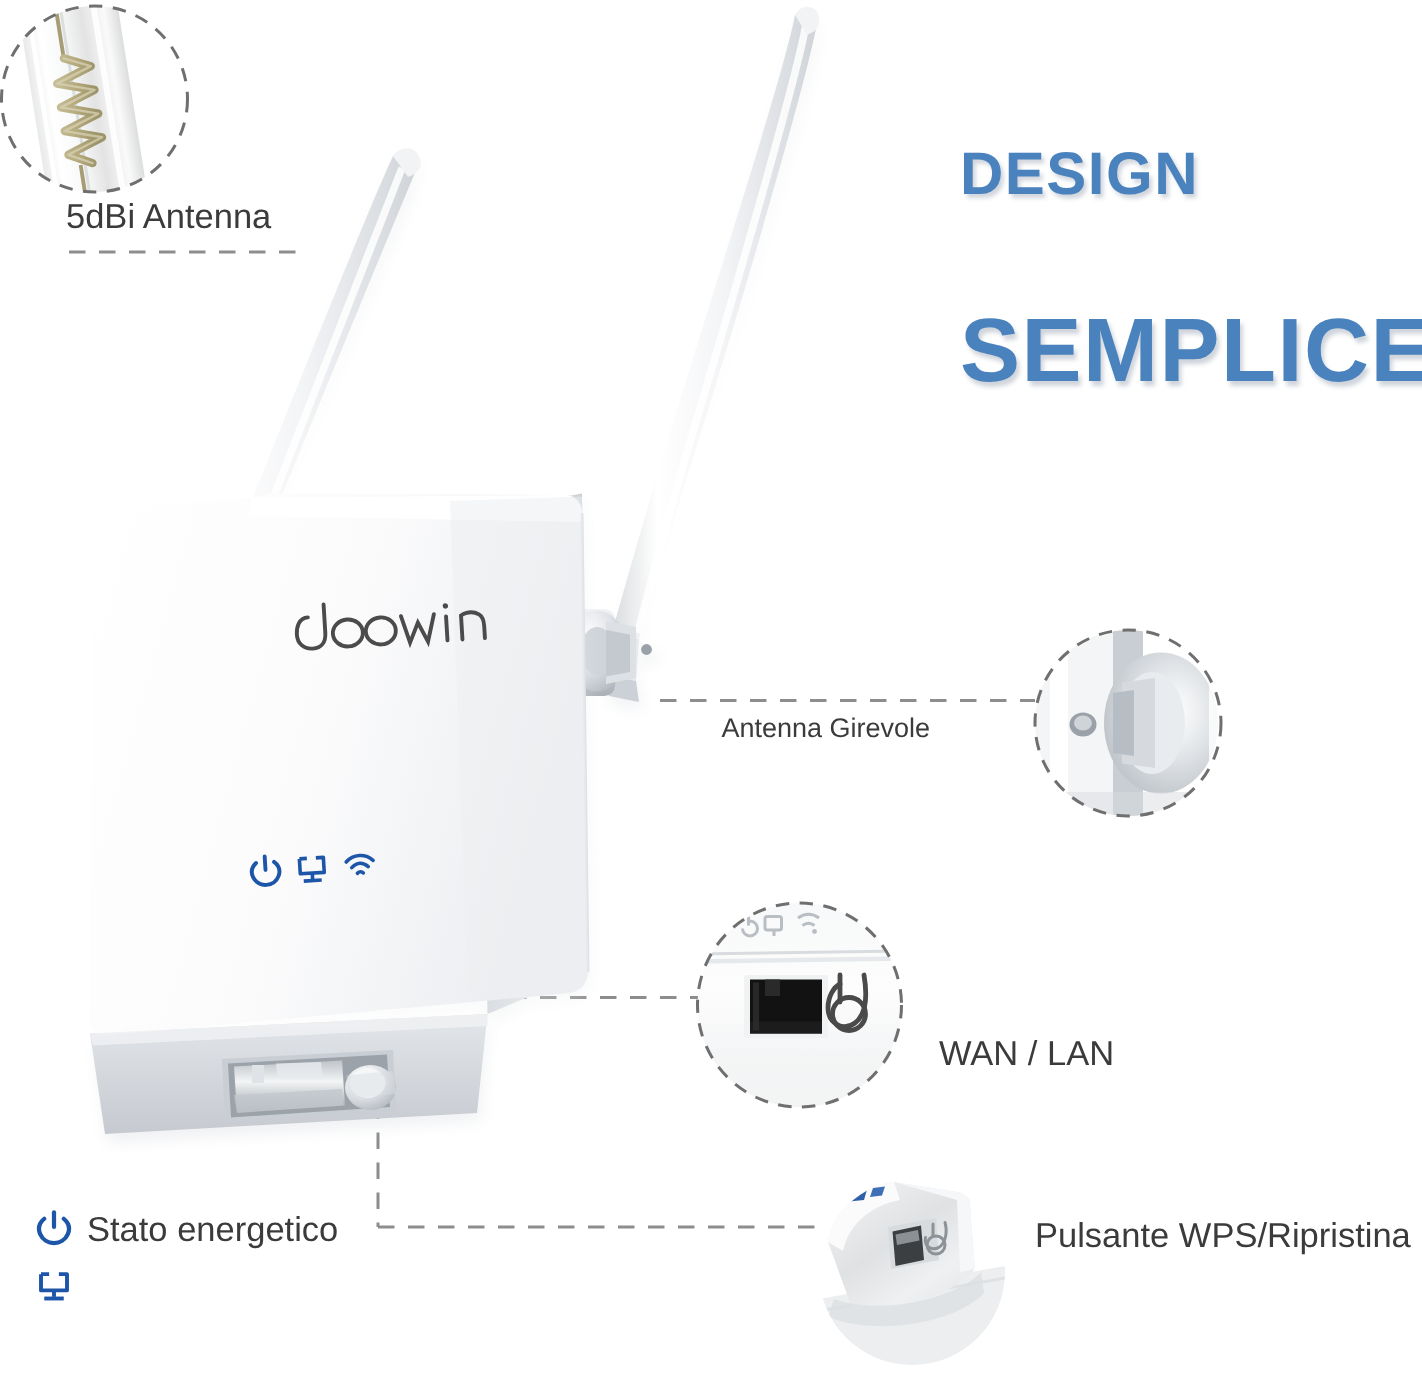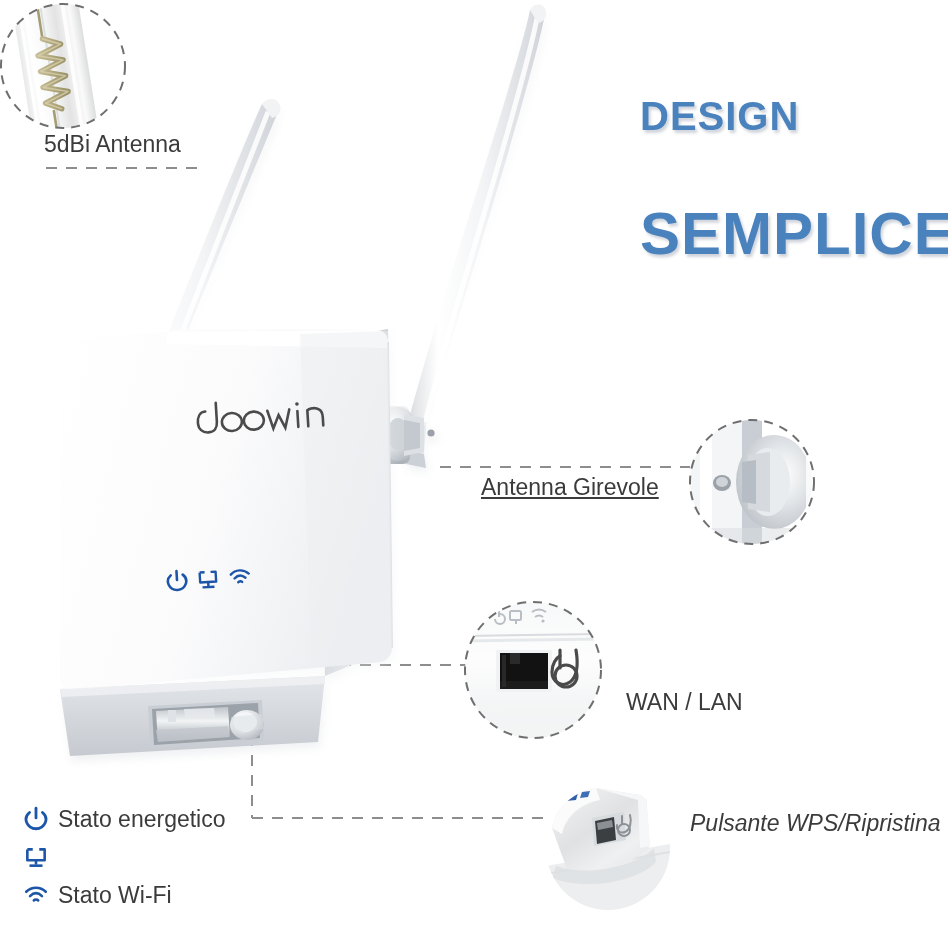--- a/index.html
+++ b/index.html
@@ -39,23 +39,23 @@
   #headline-2 { left: 640px; top: 204px; font-size: 60px; }
 
   .callout-label {
     position: absolute;
     color: #3b3b3b;
     font-size: 23px;
     white-space: nowrap;
     line-height: 1;
   }
   #label-5dbi     { left: 44px;  top: 133px; font-size: 23px; text-align: right; }
-  #label-girevole { left: 481px; top: 476px; font-size: 23px; text-decoration: underline; }
+  #label-girevole { left: 481px; top: 476px; font-size: 18px; }
   #label-wanlan   { left: 626px; top: 691px; font-size: 23px; }
-  #label-wps      { left: 690px; top: 812px; font-size: 23px; font-style: italic; }
+  #label-wps      { left: 690px; top: 812px; font-size: 23px; }
 
   
   #legend {
     position: absolute;
     left: 14px;
     top: 800px;
     width: 430px;
   }
   .legend-row {
     display: flex;
@@ -451,28 +451,16 @@
         <svg width="24" height="26" viewBox="0 0 22 24">
           <g fill="none" stroke="#1d56a8" stroke-width="2.4" stroke-linejoin="round">
             <path d="M3 5 L3 15 L19 15 L19 5 L14 5 M8 5 L3 5"></path>
             <path d="M11 15 L11 19"></path>
             <path d="M5 20 L17 20"></path>
           </g>
         </svg>
       </span>
     </div>
 
-    <div class="legend-row">
-      <span class="legend-ico">
-        <svg width="26" height="26" viewBox="0 0 24 24">
-          <g fill="none" stroke="#1d56a8" stroke-width="2.4" stroke-linecap="round">
-            <path d="M3 9 C8 4 16 4 21 9"></path>
-            <path d="M6.5 13 C10 9.6 14 9.6 17.5 13"></path>
-            <path d="M10 17 C11 15.8 13 15.8 14 17"></path>
-          </g>
-        </svg>
-      </span>
-      <span class="legend-text">Stato Wi-Fi</span>
-    </div>
 
   </div>
 
 </div>
 
 </body></html>

